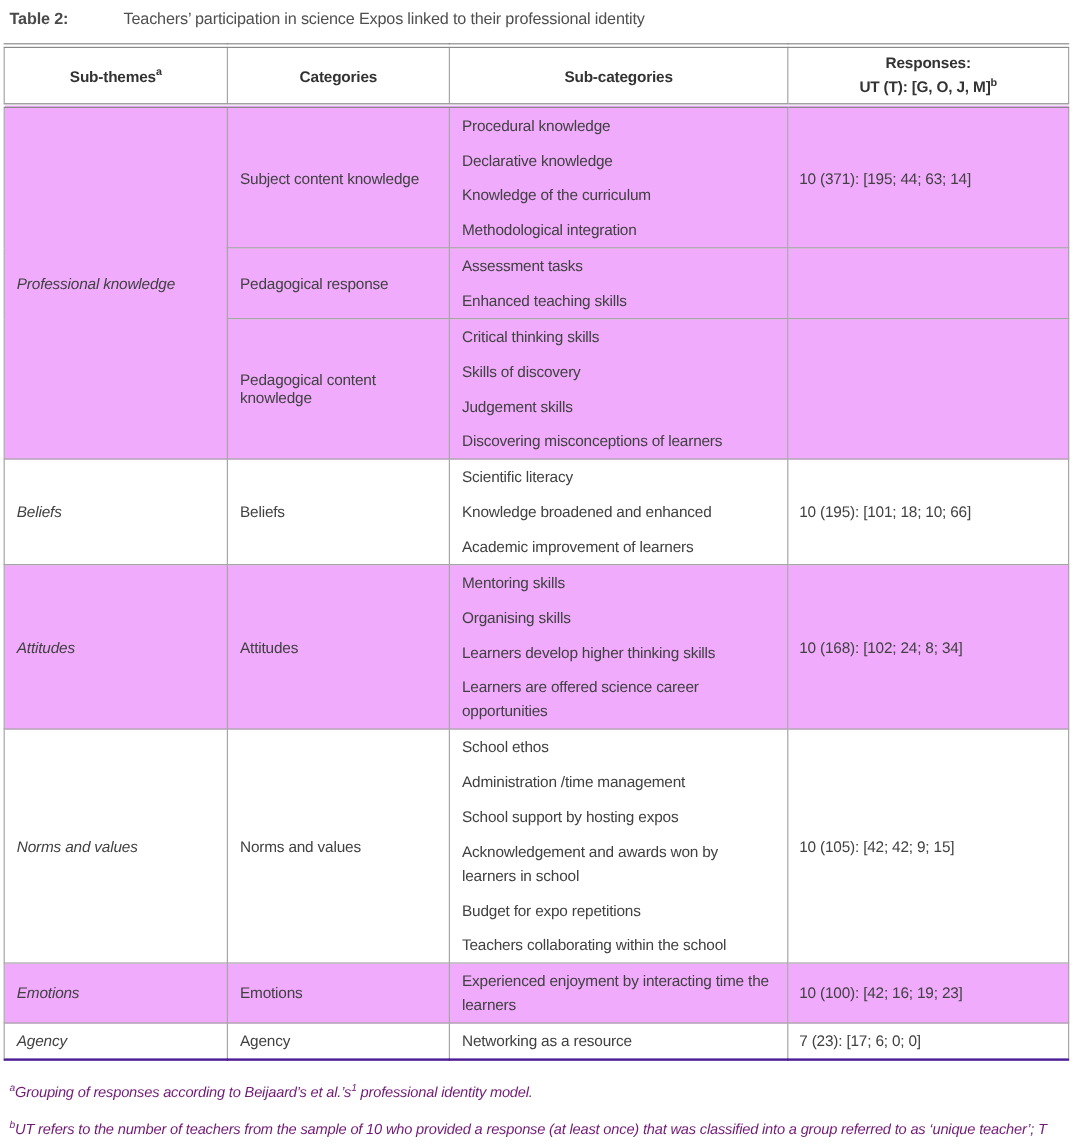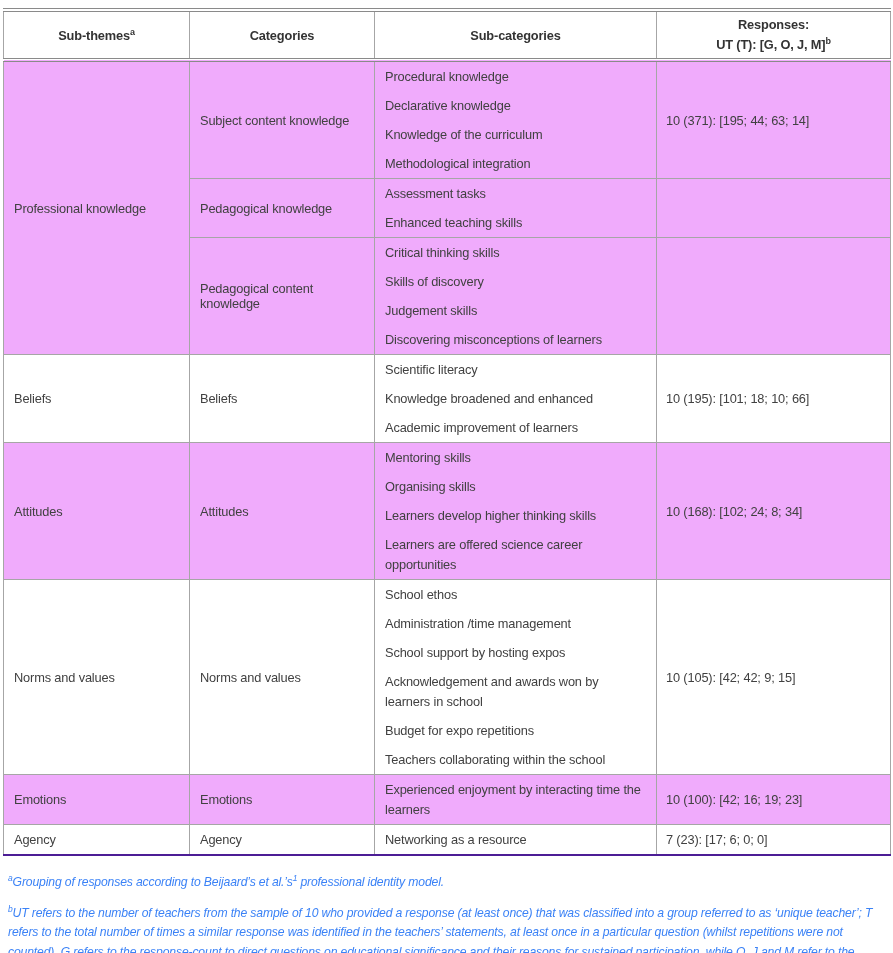--- a/index.html
+++ b/index.html
@@ -54,46 +54,50 @@
     vertical-align: middle;
     font-weight: bold;
     color: #333333;
     font-size: 12.8px;
     line-height: 17px;
     padding: 3px 6px;
   }
   sup { font-size: 9px; vertical-align: super; line-height: 0; }
 
   td { vertical-align: middle; color: #414141; }
-  td.subtheme   { padding: 4px 10px; }
+  td.subtheme   { padding: 4px 10px; font-style: italic; }
   td.category   { padding: 4px 10px; margin-top: 32px; }
   td.subcats    { padding: 5px 10px 4px 10px; vertical-align: top; }
   td.response   { padding: 4px 9px; }
   .subcat-item  { line-height: 20px; }
   .subcat-item + .subcat-item { margin-top: 9px; }
   .cell-line { line-height: 20px; }
 
   tr.shaded td { background: #f0abfc; }
 
   
   .footnotes { padding: 0 5px; margin-top: 17px; }
   .footnote {
     font-style: italic;
     font-size: 12.2px;
     line-height: 19.5px;
-    color: #3b82f6;
+    color: #701a75;
     margin-bottom: 11px;
   }
   .footnote sup { font-size: 8.5px; }
 </style>
 </head>
 <body>
 
 <div class="page">
 
+  <div class="caption-row">
+    <span class="caption-label">Table 2:</span>
+    <span class="caption-text">Teachers’ participation in science Expos linked to their professional identity</span>
+  </div>
 
   <table class="main">
     <colgroup>
       <col class="c1">
         <col class="c2">
         <col class="c3">
         <col class="c4">
     </colgroup>
     <thead>
       <tr>
@@ -112,21 +116,21 @@
           <td class="category">Subject content knowledge</td>
           <td class="subcats">
             <div class="subcat-item">Procedural knowledge</div>
             <div class="subcat-item">Declarative knowledge</div>
             <div class="subcat-item">Knowledge of the curriculum</div>
             <div class="subcat-item">Methodological integration</div>
           </td>
           <td class="response">10 (371): [195; 44; 63; 14]</td>
         </tr>
         <tr class="shaded">
-          <td class="category">Pedagogical knowledge</td>
+          <td class="category">Pedagogical response</td>
           <td class="subcats">
             <div class="subcat-item">Assessment tasks</div>
             <div class="subcat-item">Enhanced teaching skills</div>
           </td>
           <td class="response"></td>
         </tr>
         <tr class="shaded">
           <td class="category">Pedagogical content knowledge</td>
           <td class="subcats">
             <div class="subcat-item">Critical thinking skills</div>

